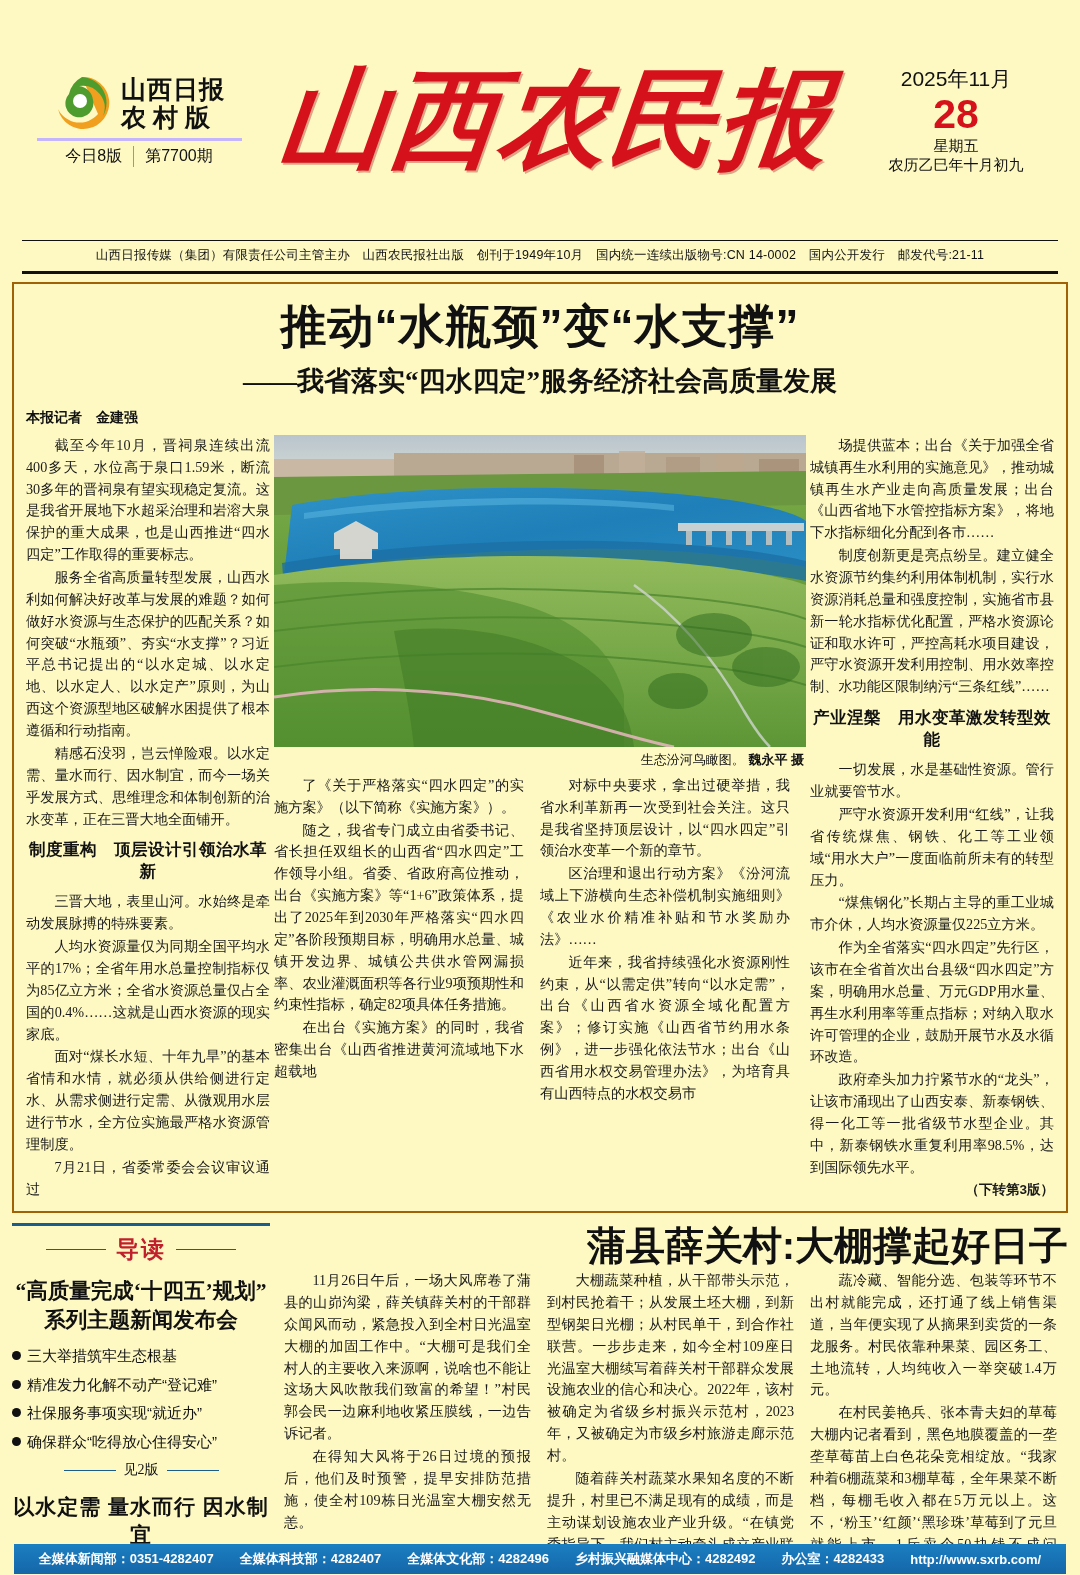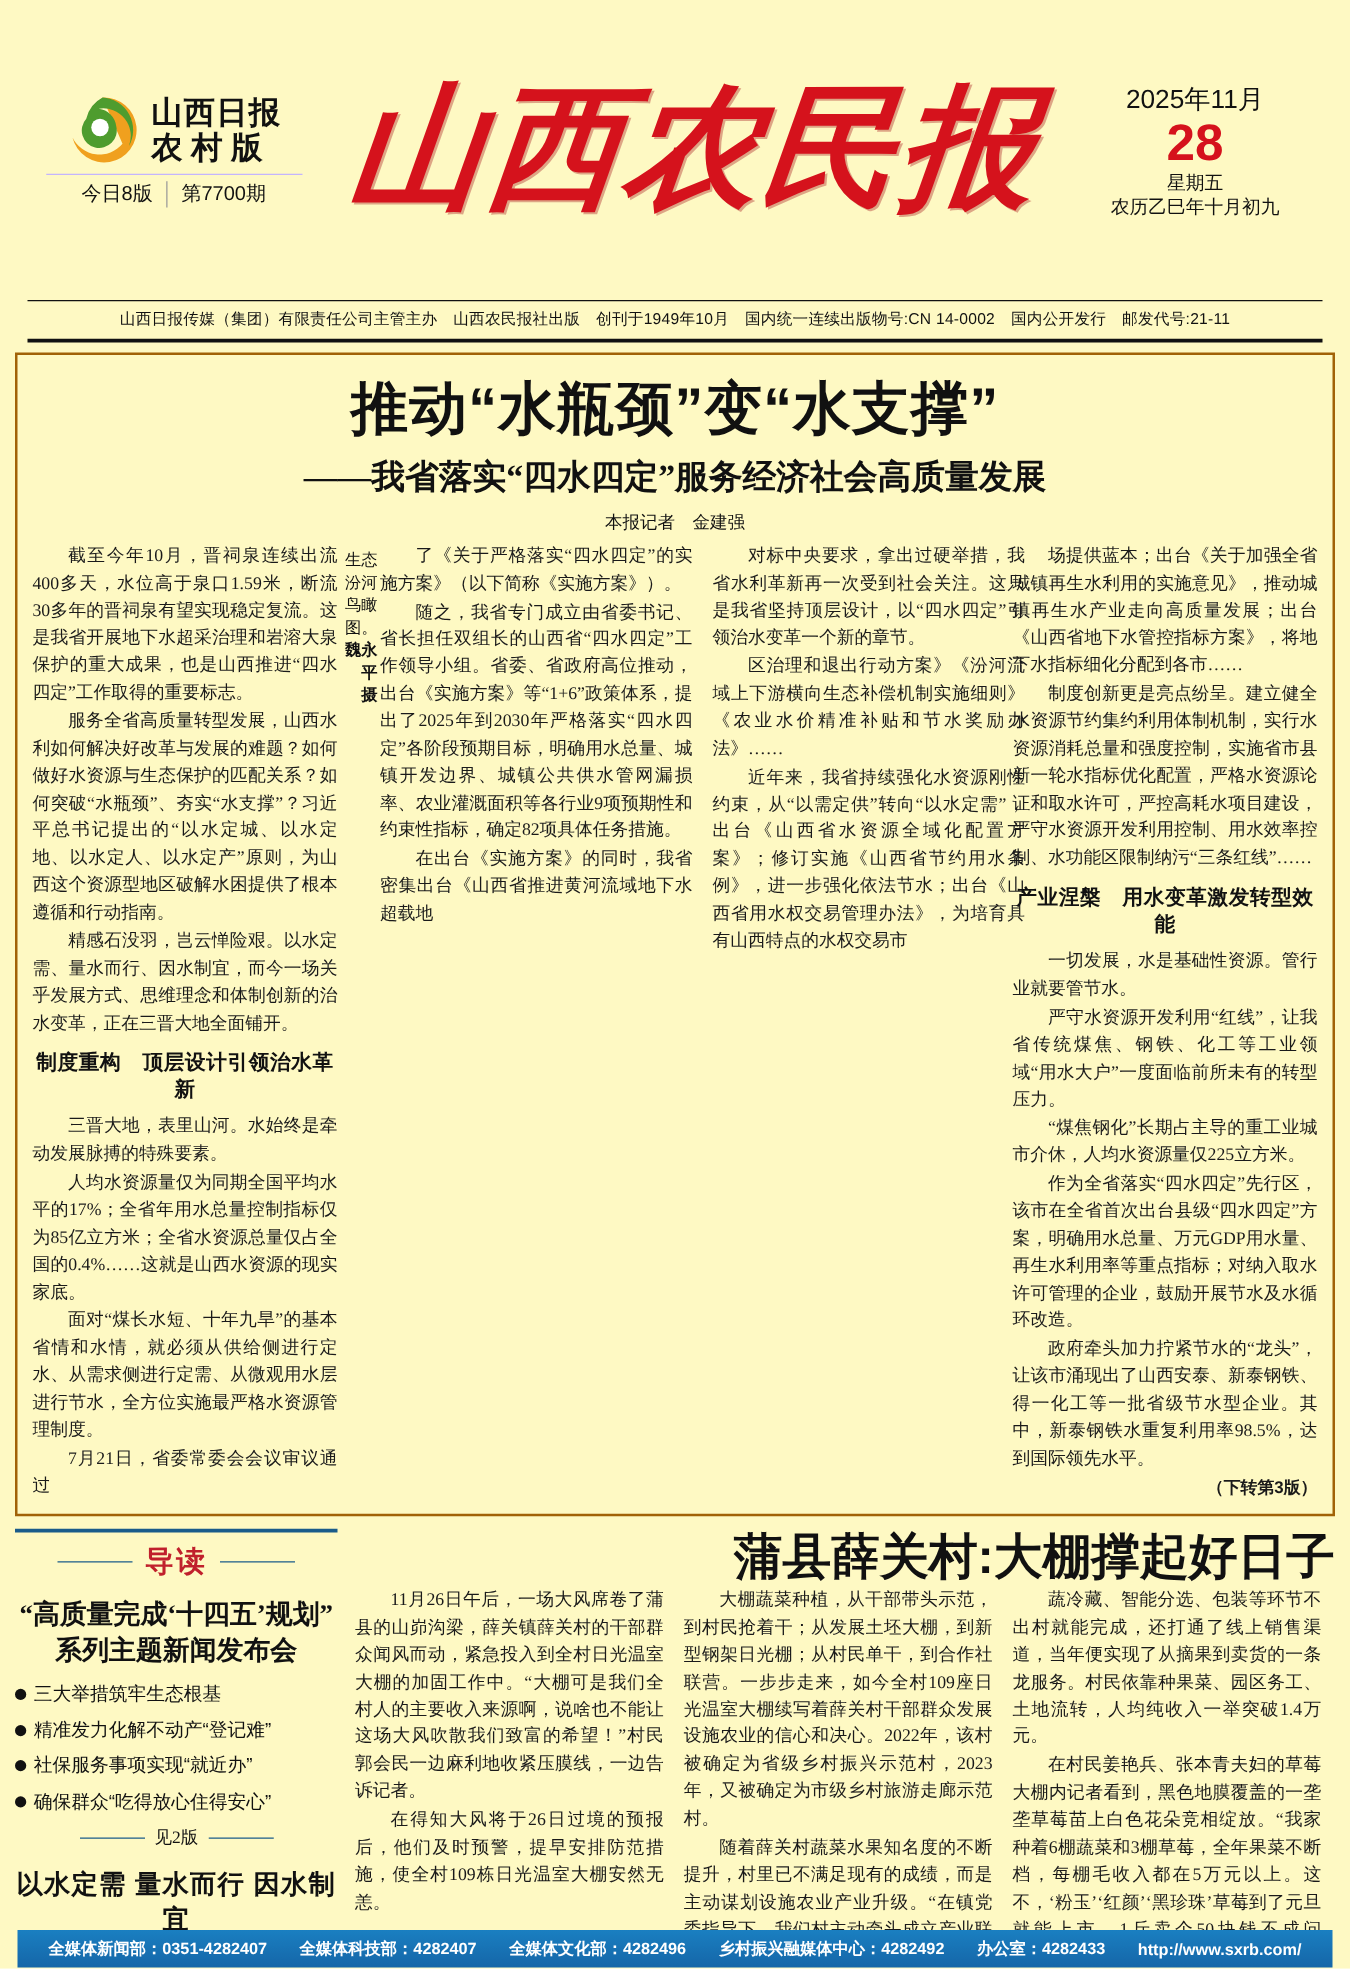--- a/index.html
+++ b/index.html
@@ -12,21 +12,21 @@
   .page { position: relative; width: 1080px; height: 1575px; background:#fef9c3; }
 
   
   .masthead { position:relative; height:240px; display:flex; align-items:center; padding:0 24px; }
   .logo-block { width:230px; display:flex; flex-direction:column; align-items:center; gap:6px; }
   .logo-row { display:flex; align-items:center; gap:10px; }
   .logo-mark { width:58px; height:58px; position:relative; flex:none; }
   .logo-name { font-family:"Liberation Sans", sans-serif; font-weight:700; line-height:1.12; color:#111; }
   .logo-name .l1 { font-size:25px; letter-spacing:1px; }
   .logo-name .l2 { font-size:25px; letter-spacing:7px; }
-  .logo-sub { width:205px; border-top:1px solid #c4b5fd; padding-top:5px; display:flex; justify-content:center; align-items:center; gap:0; }
+  .logo-sub { width:205px; border-top:3px solid #c4b5fd; padding-top:5px; display:flex; justify-content:center; align-items:center; gap:0; }
   .logo-sub span { font-family:"Liberation Sans", sans-serif; font-size:16px; color:#111; padding:0 11px; }
   .logo-sub span + span { border-left:1px solid #999; }
 
   .nameplate { flex:1; display:flex; justify-content:center; align-items:center; }
   .nameplate-text {
     font-family:"Liberation Serif", serif;
     font-size:108px; font-weight:700; color:#d5121c;
     letter-spacing:2px; line-height:1;
     font-style:italic;
     transform: skewX(-6deg);
@@ -56,36 +56,36 @@
   }
   .lead-title {
     text-align:center; font-family:"Liberation Sans", sans-serif;
     font-weight:700; font-size:46px; color:#111; letter-spacing:1px; line-height:1.15;
   }
   .lead-sub {
     text-align:center; font-family:"Liberation Serif", serif;
     font-weight:700; font-size:27px; color:#111; margin-top:10px; letter-spacing:0px;
   }
   .lead-byline {
-    text-align:center; font-family:"Liberation Sans", sans-serif;
-    font-size:14px; color:#111; margin:10px 0 8px; font-weight:400;
+    font-family:"Liberation Sans", sans-serif;
+    font-size:14px; color:#111; margin:10px 0 8px; font-weight:700;
   }
   .lead-cols { display:flex; gap:4px; }
   .col { width:250px; }
   .body-txt {
     font-family:"Liberation Serif","DejaVu Serif",serif;
     font-size:14.2px; line-height:1.54; color:#1a1a1a;
     text-align:justify; text-justify:inter-ideograph;
   }
   .body-txt p { text-indent:2em; margin-bottom:1px; }
   .sec-head {
     font-family:"Liberation Sans", sans-serif; font-weight:700;
     font-size:16.5px; color:#111; text-align:center; margin:9px 0 8px; letter-spacing:.5px;
   }
-  .midcol { width:532px; display:flex; }
+  .midcol { width:532px; display:flex; flex-direction:column; }
   .photo {
     width:100%; height:312px; position:relative; overflow:hidden;
     border:0; background:#6fa03a;
   }
   .photo-cap {
     font-family:"Liberation Sans", sans-serif; font-size:13px;
     text-align:right; padding:4px 2px 6px; color:#111;
   }
   .photo-cap b { font-weight:700; }
   .mid-sub { display:flex; gap:16px; flex:1; }

